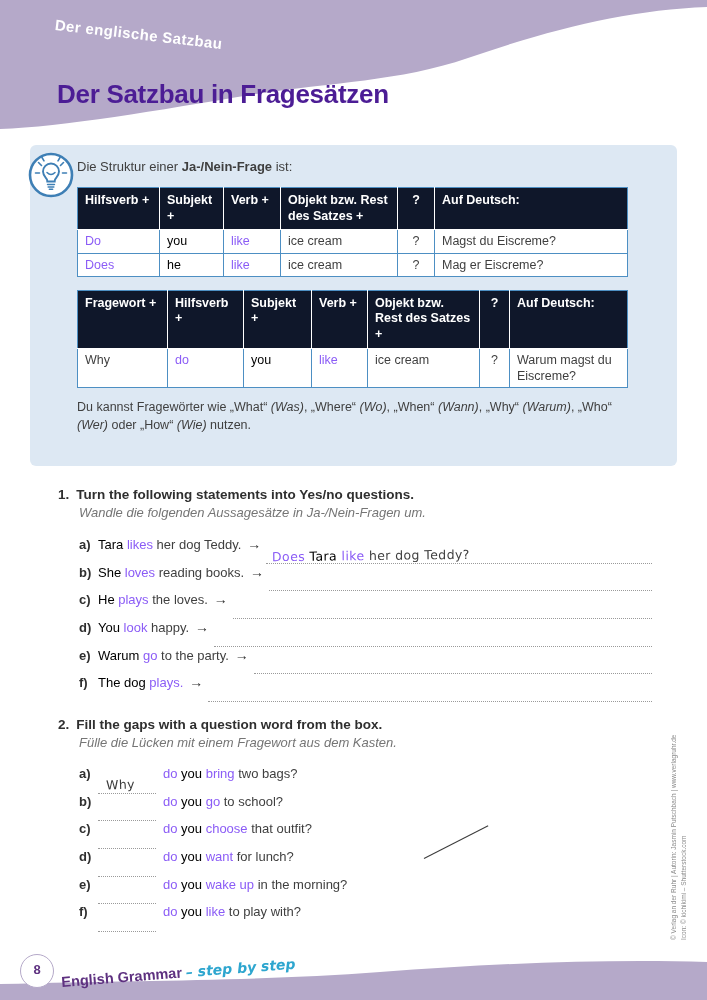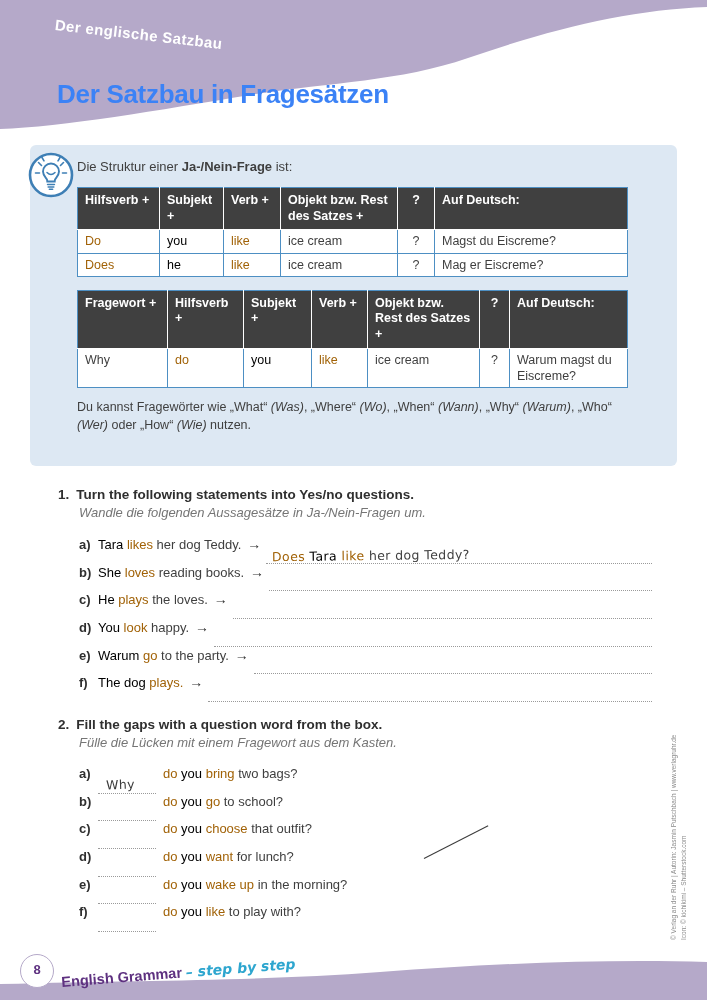--- a/index.html
+++ b/index.html
@@ -5,36 +5,36 @@
   html,body{margin:0;padding:0;background:#fff;}
   .page{position:relative;width:707px;height:1000px;background:#fff;overflow:hidden;
         font-family:"Liberation Sans",sans-serif;color:#3f3f3f;}
 
   
   .ribbon-svg{position:absolute;top:0;left:0;display:block;}
   .ribbon-label{position:absolute;left:56px;top:16px;transform:rotate(6.5deg);transform-origin:left top;
     color:#fff;font-weight:bold;font-size:15px;letter-spacing:.4px;}
 
   
-  .title{position:absolute;left:57px;top:79px;font-size:26px;font-weight:bold;color:#3b82f6;letter-spacing:-.3px;}
+  .title{position:absolute;left:57px;top:79px;font-size:26px;font-weight:bold;color:#4c1d95;letter-spacing:-.3px;}
 
   
   .info-box{position:absolute;left:30px;top:145px;width:647px;height:321px;background:#dde8f3;border-radius:6px;text-decoration:underline;}
   .bulb{position:absolute;left:-3px;top:6px;width:48px;height:48px;}
   .info-content{position:absolute;left:47px;top:0;width:550px;}
   .intro{margin-top:14px;font-size:13px;}
   .s-bold{font-weight:bold;}
   .s-italic{font-style:italic;}
-  .s-red{color:#a16207;}
+  .s-red{color:#8b5cf6;}
   .s-blue{color:#000000;}
   .s-plain{}
 
   table.struct{border-collapse:collapse;table-layout:fixed;width:550px;background:#fff;
     border:1px solid #4d8fc3;font-size:12.5px;}
-  table.struct th{background:#404040;color:#fff;text-align:left;vertical-align:top;
+  table.struct th{background:#0f172a;color:#fff;text-align:left;vertical-align:top;
     border:1px solid #fff;border-top:none;padding:5px 7px;font-size:12.5px;line-height:1.25;}
   table.struct th:first-child{border-left:none;} table.struct th:last-child{border-right:none;}
   table.struct td{border:1px solid #4d8fc3;padding:3px 7px;vertical-align:top;line-height:1.3;}
   .t1{margin-top:13px;} .t2{margin-top:13px;}
   .t1 col:nth-child(1){width:82px;} .t1 col:nth-child(2){width:64px;} .t1 col:nth-child(3){width:57px;}
   .t1 col:nth-child(4){width:117px;}.t1 col:nth-child(5){width:37px;} .t1 col:nth-child(6){width:193px;}
   .t1 th:nth-child(5),.t1 td:nth-child(5){text-align:center;}
   .t2 col:nth-child(1){width:90px;} .t2 col:nth-child(2){width:76px;} .t2 col:nth-child(3){width:68px;}
   .t2 col:nth-child(4){width:56px;} .t2 col:nth-child(5){width:112px;}.t2 col:nth-child(6){width:30px;}
   .t2 col:nth-child(7){width:118px;}

